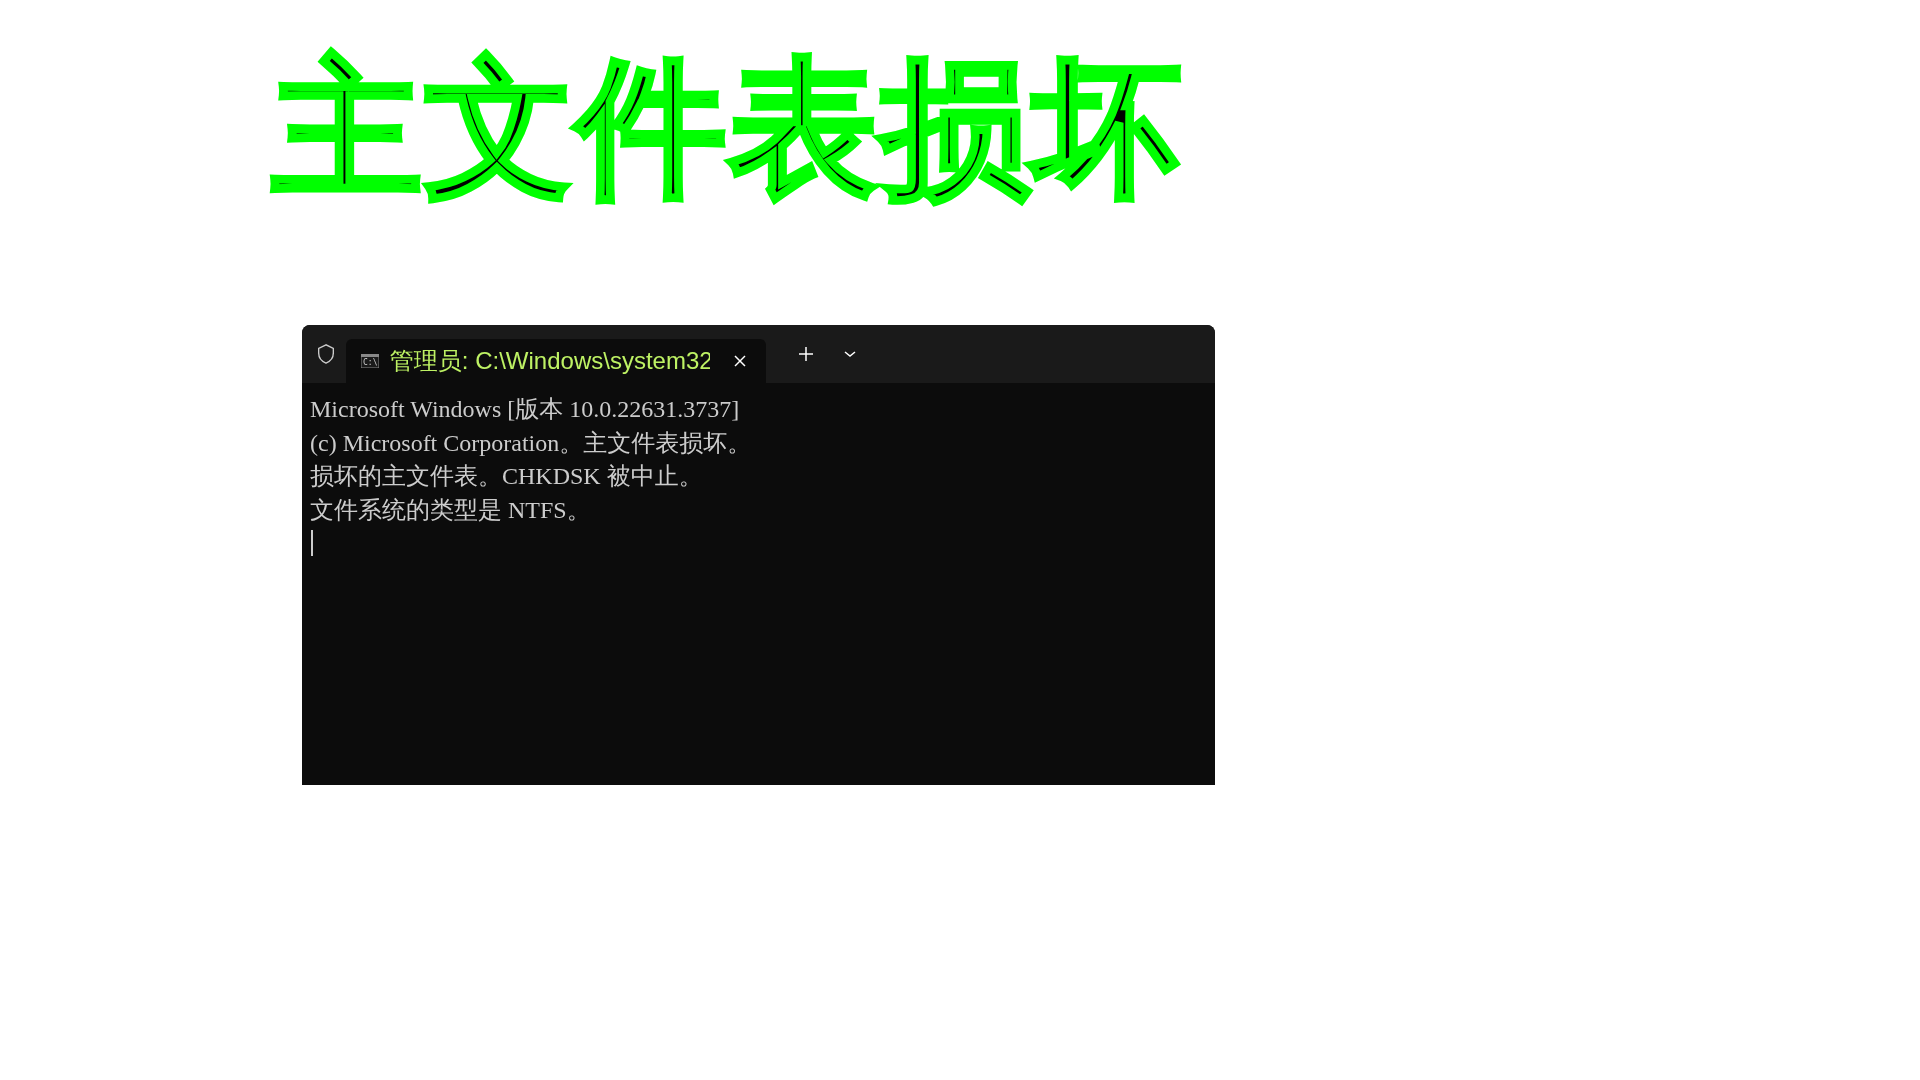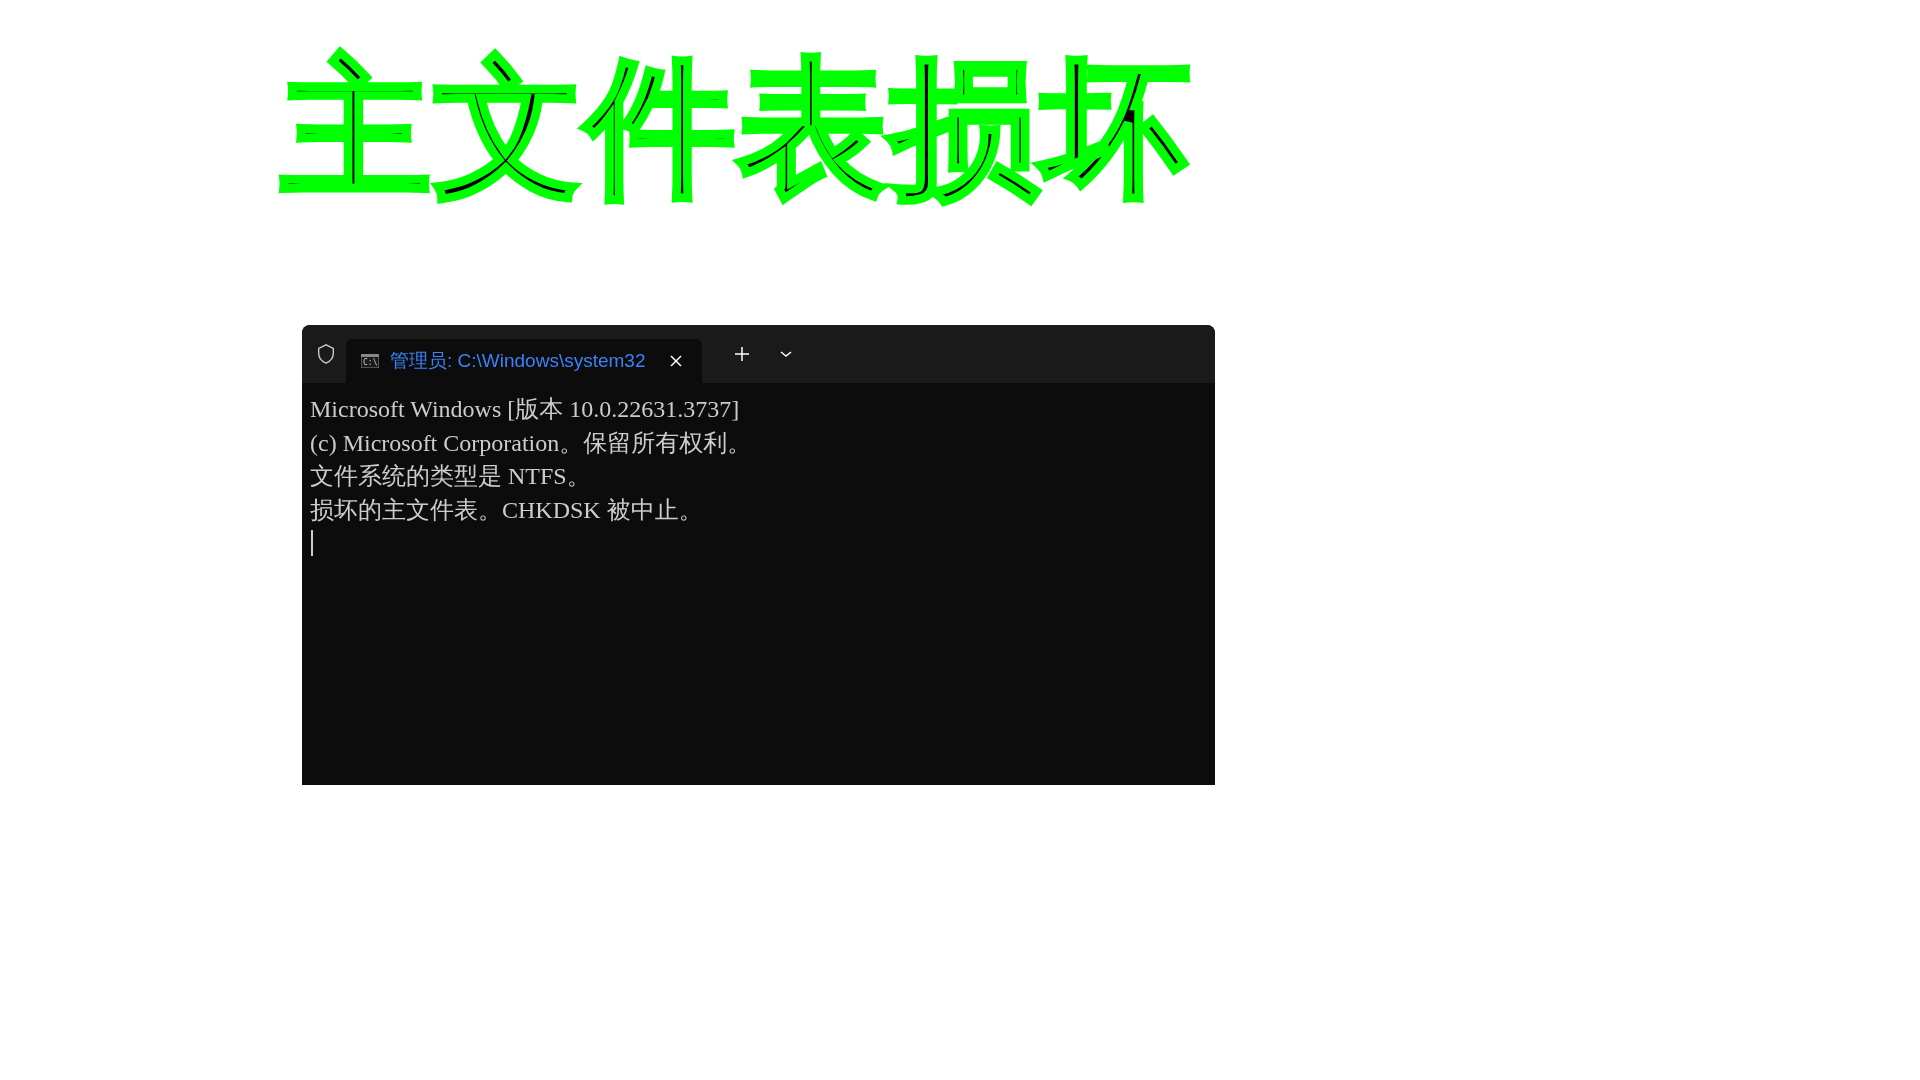--- a/index.html
+++ b/index.html
@@ -10,21 +10,21 @@
     body {
       width: 1920px;
       height: 1080px;
       background: #ffffff;
       font-family: "Microsoft YaHei", "SimSun", sans-serif;
       position: relative;
     }
     .page-title {
       position: absolute;
       top: 30px;
-      left: 281px;
+      left: 272px;
       font-size: 150px;
       font-weight: bold;
       color: #000000;
       -webkit-text-stroke: 4px #00ff00;
       text-stroke: 4px #00ff00;
       font-family: Liberation Serif, serif;
       letter-spacing: 2px;
     }
     .terminal-window {
       position: absolute;
@@ -64,22 +64,22 @@
       max-width: 420px;
     }
     .tab-icon {
       width: 20px;
       height: 20px;
       display: flex;
       align-items: center;
       justify-content: center;
     }
     .tab-title {
-      color: #3b82f6;
-      font-size: 19px;
+      color: #bef264;
+      font-size: 24px;
       white-space: nowrap;
       overflow: hidden;
     }
     .tab-close {
       color: #ffffff;
       font-size: 18px;
       margin-left: 8px;
       cursor: pointer;
       width: 24px;
       height: 24px;
@@ -164,20 +164,20 @@
       </svg>
     </div>
     <div class="tab-dropdown">
       <svg width="14" height="8" viewBox="0 0 14 8" stroke="currentColor" stroke-width="1.5" fill="none">
         <polyline points="2,2 7,6 12,2"></polyline>
       </svg>
     </div>
   </div>
   <div class="terminal-body">
     <div class="terminal-line">Microsoft Windows [版本 10.0.22631.3737]</div>
-    <div class="terminal-line">(c) Microsoft Corporation。保留所有权利。</div>
+    <div class="terminal-line">(c) Microsoft Corporation。主文件表损坏。</div>
     <div class="terminal-line"></div>
+    <div class="terminal-line">损坏的主文件表。CHKDSK 被中止。</div>
     <div class="terminal-line">文件系统的类型是 NTFS。</div>
-    <div class="terminal-line">损坏的主文件表。CHKDSK 被中止。</div>
     <div class="terminal-line"></div>
     <div class="terminal-line"><span class="cursor"></span></div>
   </div>
 </div>
 
 </body></html>

